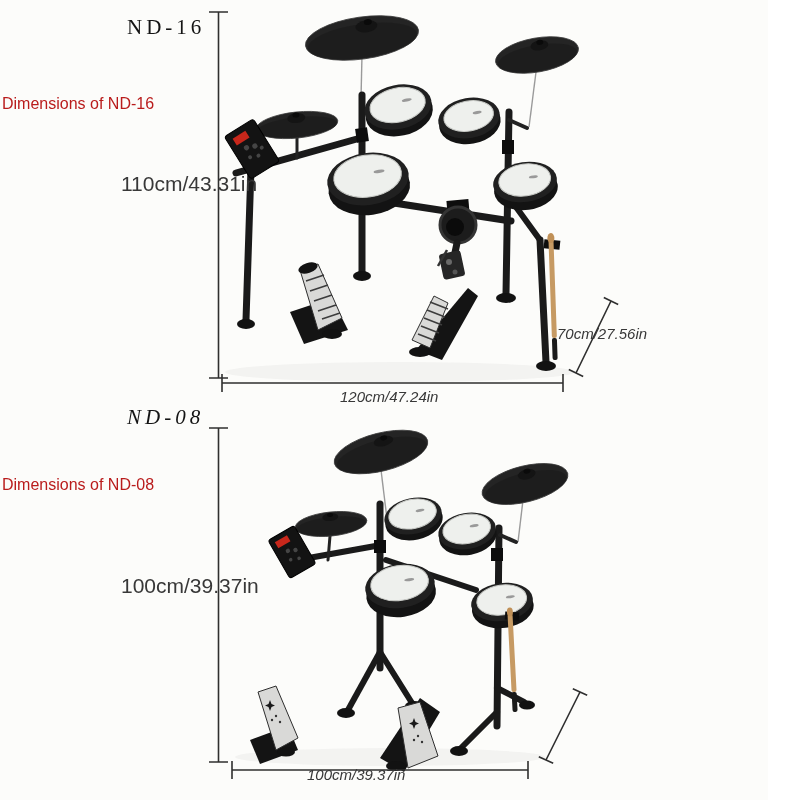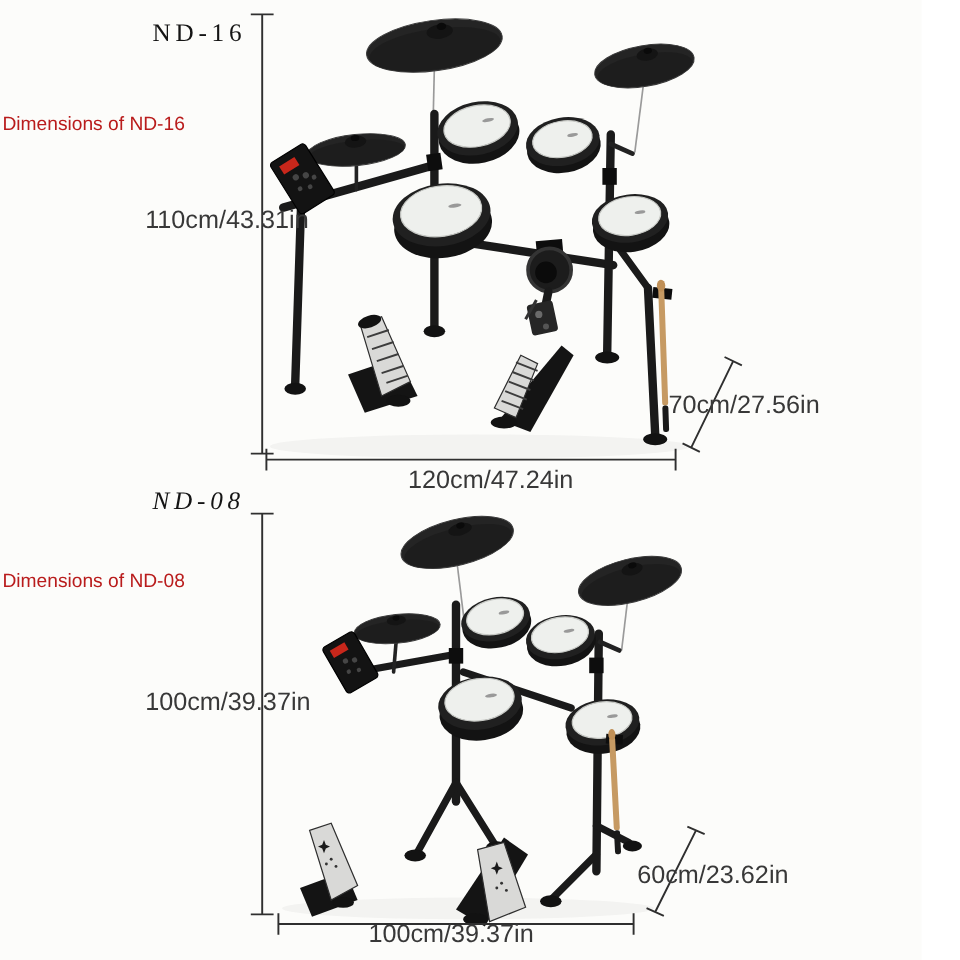--- a/index.html
+++ b/index.html
@@ -23,21 +23,21 @@
     color:#141414;
   }
   .subtitle{
     font-size:16px;
     color:#b91c1c;
   }
   .dim{
     font-size:21px;
     color:#383838;
   }
-  .dim-lg{ font-size:21px; }
+  .dim-lg{ font-size:15px;font-style:italic; }
   .illustration{position:absolute;left:0;top:0;}
 
   
   .t16-title{left:127px;top:16px;}
   .t16-sub{left:2px;top:95px;}
   .t16-h{left:121px;top:172px;}
   .t16-w{left:340px;top:353px;margin-top:36px;}
   .t16-d{left:557px;top:326px;}
   .t08-title{left:127px;top:406px;font-style:italic;}
   .t08-sub{left:2px;top:476px;}
@@ -324,14 +324,13 @@
   <div class="label model-title t16-title">ND-16</div>
   <div class="label subtitle t16-sub">Dimensions of ND-16</div>
   <div class="label dim t16-h">110cm/43.31in</div>
   <div class="label dim dim-lg t16-w">120cm/47.24in</div>
   <div class="label dim dim-lg t16-d">70cm/27.56in</div>
 
   <div class="label model-title t08-title">ND-08</div>
   <div class="label subtitle t08-sub">Dimensions of ND-08</div>
   <div class="label dim t08-h">100cm/39.37in</div>
   <div class="label dim dim-lg t08-w">100cm/39.37in</div>
-  <div class="label dim dim-lg t08-d">60cm/23.62in</div>
 </div>
 
 </body></html>

